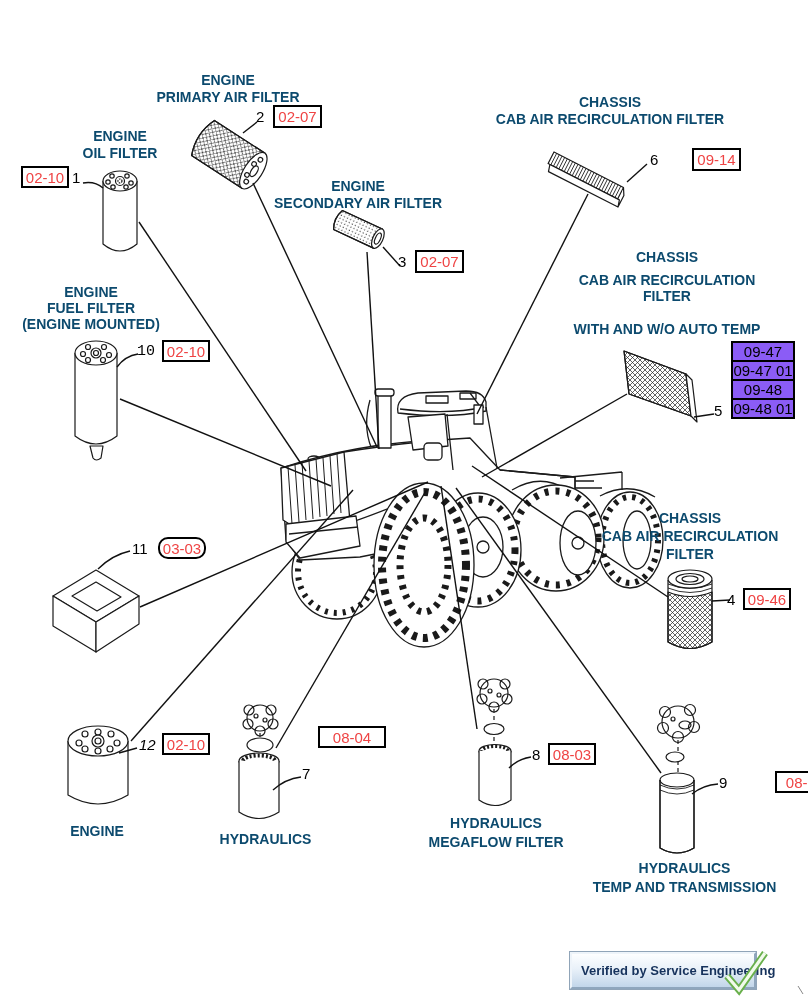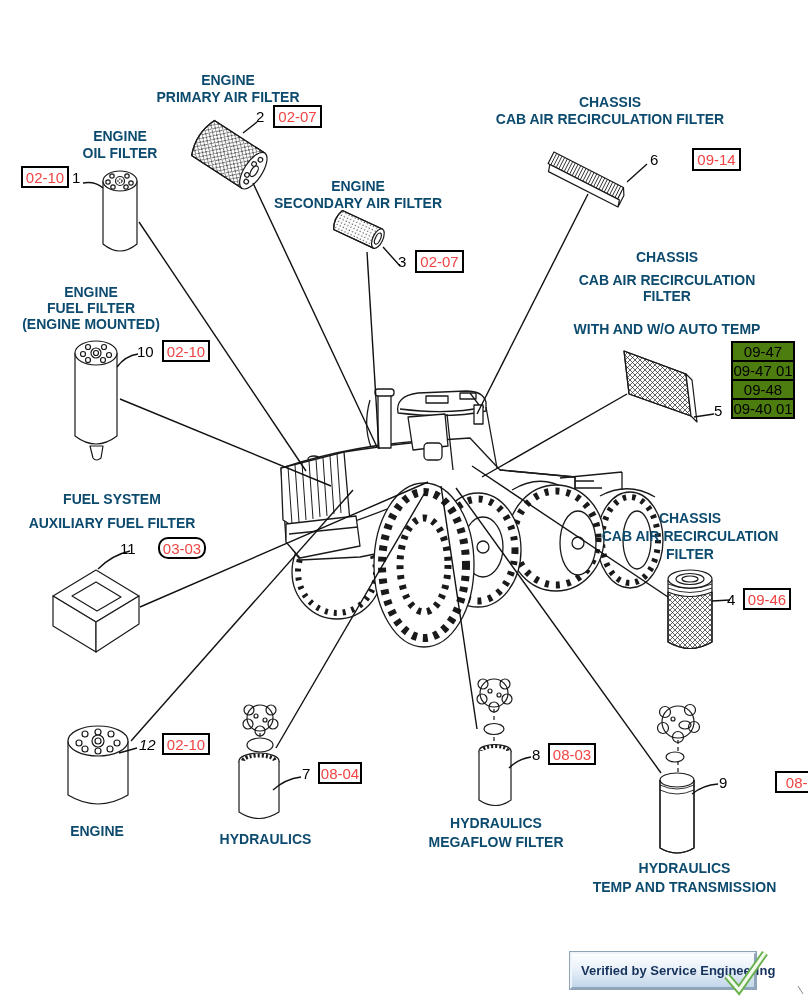--- a/index.html
+++ b/index.html
@@ -5,21 +5,21 @@
   html,body{margin:0;padding:0;background:#fff;}
   .canvas{position:relative;width:808px;height:1000px;background:#fff;overflow:hidden;
           font-family:"Liberation Sans",sans-serif;}
   .art{position:absolute;left:0;top:0;}
   .t1{position:absolute;font:bold 14px/17px "Liberation Sans",sans-serif;color:#0c4a6e;text-align:center;}
   .t1 div{white-space:nowrap;}
   .num{position:absolute;font:15px/18px "Liberation Sans",sans-serif;color:#000;}
   .refbox{position:absolute;box-sizing:border-box;border:2px solid #000;background:#fff;
           font:15px/19px "Liberation Sans",sans-serif;color:#ef4444;text-align:center;}
   .refstack{position:absolute;width:64px;}
-  .refstack .sbox{box-sizing:border-box;border:2px solid #000;background:#4d7c0f;height:21px;
+  .refstack .sbox{box-sizing:border-box;border:2px solid #000;background:#8b5cf6;height:21px;
           font:15px/17px "Liberation Sans",sans-serif;text-align:center;margin-top:-2px;}
   .refstack .sbox:first-child{margin-top:0;}
   .badge{position:absolute;left:570px;top:952px;width:186px;height:37px;box-sizing:border-box;
          background:linear-gradient(180deg,#fdfeff 0%,#e9f1f9 45%,#c2d6ea 100%);
          border:2px solid;border-color:#eef4fa #8fa6bd #8fa6bd #eef4fa;
          box-shadow:0 0 0 1px #90a4b8;
          display:flex;align-items:center;justify-content:flex-start;padding-left:9px;}
   .badge span{font:bold 13px "Liberation Sans",sans-serif;color:#16325c;white-space:nowrap;}
   .check{position:absolute;left:722px;top:946px;}
 </style>
@@ -315,54 +315,50 @@
     <div style="margin-bottom:6px;">CHASSIS</div>
     <div style="line-height:16px;">CAB AIR RECIRCULATION</div>
     <div style="line-height:16px;">FILTER</div>
     <div style="margin-top:17px;">WITH AND  W/O AUTO TEMP</div>
   </div>
   <div class="num" style="left:714px;top:402px;">5</div>
   <div class="refstack" style="left:731px;top:341px;">
     <div class="sbox">09-47</div>
     <div class="sbox">09-47 01</div>
     <div class="sbox">09-48</div>
-    <div class="sbox">09-40 01</div>
+    <div class="sbox">09-48 01</div>
   </div>
 
   <div class="t1" style="left:12px;top:284px;width:158px;line-height:16px;">
     <div>ENGINE</div>
     <div>FUEL FILTER</div>
     <div>(ENGINE MOUNTED)</div>
   </div>
-  <div class="num" style="left:137px;top:343px;">10</div>
+  <div class="num" style="left:137px;top:343px;font-family:Liberation Mono, monospace;">10</div>
   <div class="refbox" style="left:162px;top:340px;width:48px;height:22px;">02-10</div>
 
-  <div class="t1" style="left:18px;top:487px;width:188px;line-height:24px;">
-    <div>FUEL SYSTEM</div>
-    <div>AUXILIARY FUEL  FILTER</div>
-  </div>
-  <div class="num" style="left:120px;top:540px;">11</div>
+  <div class="num" style="left:132px;top:540px;">11</div>
   <div class="refbox" style="left:158px;top:537px;width:48px;height:22px;border-radius:10px;">03-03</div>
 
   <div class="t1" style="left:592px;top:509px;width:196px;line-height:18px;">
     <div>CHASSIS</div>
     <div>CAB AIR RECIRCULATION</div>
     <div>FILTER</div>
   </div>
   <div class="num" style="left:727px;top:591px;">4</div>
   <div class="refbox" style="left:743px;top:588px;width:48px;height:22px;">09-46</div>
 
   <div class="num" style="left:139px;top:736px;font-style:italic;">12</div>
   <div class="refbox" style="left:162px;top:733px;width:48px;height:22px;">02-10</div>
   <div class="t1" style="left:18px;top:820px;width:158px;line-height:22px;">
     <div>ENGINE</div>
   </div>
 
   <div class="num" style="left:302px;top:765px;">7</div>
-  <div class="refbox" style="left:318px;top:762px;width:44px;height:22px;">08-04</div>
+  <div class="refbox" style="left:318px;top:726px;width:68px;height:22px;">08-04</div>
   <div class="t1" style="left:188px;top:828px;width:155px;line-height:22px;">
     <div>HYDRAULICS</div>
   </div>
 
   <div class="num" style="left:532px;top:746px;">8</div>
   <div class="refbox" style="left:548px;top:743px;width:48px;height:22px;">08-03</div>
   <div class="t1" style="left:412px;top:814px;width:168px;line-height:19px;">
     <div>HYDRAULICS</div>
     <div>MEGAFLOW FILTER</div>
   </div>

